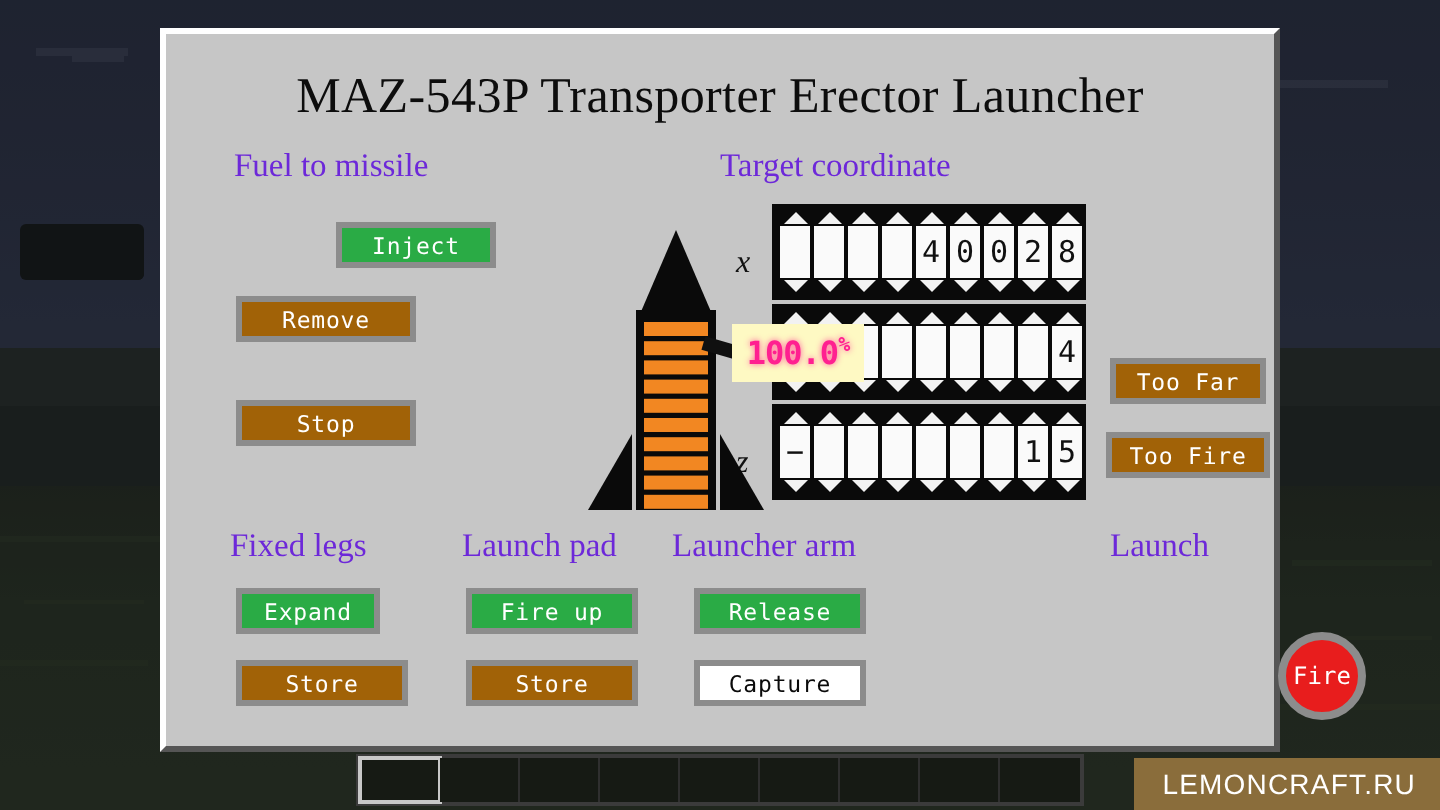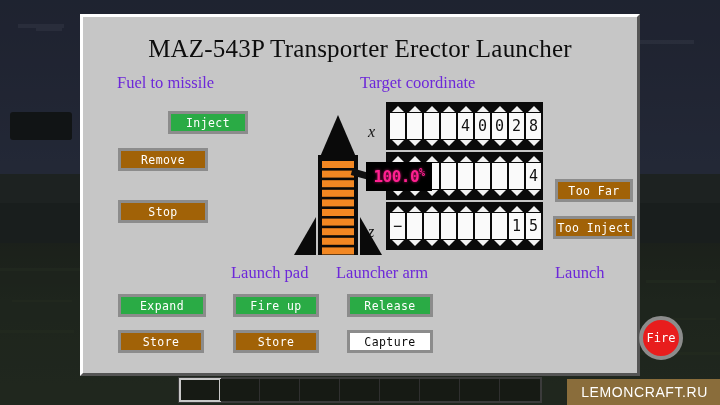--- a/index.html
+++ b/index.html
@@ -106,21 +106,21 @@
   .btn.white { background: #ffffff; color: #0a0a0a; }
 
   
   #rocket { position: absolute; left: 207px; top: 96px; width: 96px; height: 148px; }
 
   
   #fuel-readout {
     position: absolute;
     left: 283px; top: 145px;
     width: 66px; height: 29px;
-    background: #000000;
+    background: #fef9c3;
     display: flex; align-items: center; justify-content: center;
   }
   #fuel-readout .led {
     font-family: "DejaVu Sans Mono", monospace;
     font-size: 16px;
     font-weight: bold;
     color: #ff2090;
     letter-spacing: -0.5px;
     text-shadow: 0 0 3px rgba(255,32,144,.75);
   }
@@ -235,21 +235,22 @@
   <div id="panel">
 
     <div id="panel-title">MAZ-543P Transporter Erector Launcher</div>
 
     <div class="section-label" style="left:34px; top:56px;">Fuel to missile</div>
 
     <div class="btn green" style="left:40px; top:94px; width:80px; height:23px;margin-left:45px;">Inject</div>
     <div class="btn" style="left:35px; top:131px; width:90px; height:23px;">Remove</div>
     <div class="btn" style="left:35px; top:183px; width:90px; height:23px;">Stop</div>
 
-    <div class="btn green" style="left:35px; top:277px; width:88px; height:23px;">Expand</div>
+    <div class="section-label" style="left:32px; top:246px;">Fixed legs</div>
+    <div class="btn green" style="left:35px; top:277px; width:72px; height:23px;">Expand</div>
     <div class="btn" style="left:35px; top:313px; width:86px; height:23px;">Store</div>
 
     <div class="section-label" style="left:148px; top:246px;">Launch pad</div>
     <div class="btn green" style="left:150px; top:277px; width:86px; height:23px;">Fire up</div>
     <div class="btn" style="left:150px; top:313px; width:86px; height:23px;">Store</div>
 
     <div class="section-label" style="left:253px; top:246px;">Launcher arm</div>
     <div class="btn green" style="left:264px; top:277px; width:86px; height:23px;">Release</div>
     <div class="btn white" style="left:264px; top:313px; width:86px; height:23px;">Capture</div>
 
@@ -395,21 +396,21 @@
           <div class="arrow down"></div>
         </div>
         <div class="digit-cell">
           <div class="arrow up"></div>
           <div class="digit-box">5</div>
           <div class="arrow down"></div>
         </div>
       </div>
 
     <div class="btn" style="left:472px; top:162px; width:78px; height:23px;">Too Far</div>
-    <div class="btn" style="left:470px; top:199px; width:82px; height:23px;">Too Inject</div>
+    <div class="btn" style="left:470px; top:199px; width:82px; height:23px;">Too Fire</div>
 
     <div class="section-label" style="left:472px; top:246px;">Launch</div>
     <div id="fire-button">Fire</div>
 
     <div id="rocket">
       <svg width="96" height="148" viewBox="0 0 96 148">
 
         <polygon points="48,2 30,44 66,44" fill="#0a0a0a"></polygon>
 
         <rect x="28" y="42" width="40" height="100" fill="#0a0a0a"></rect>

